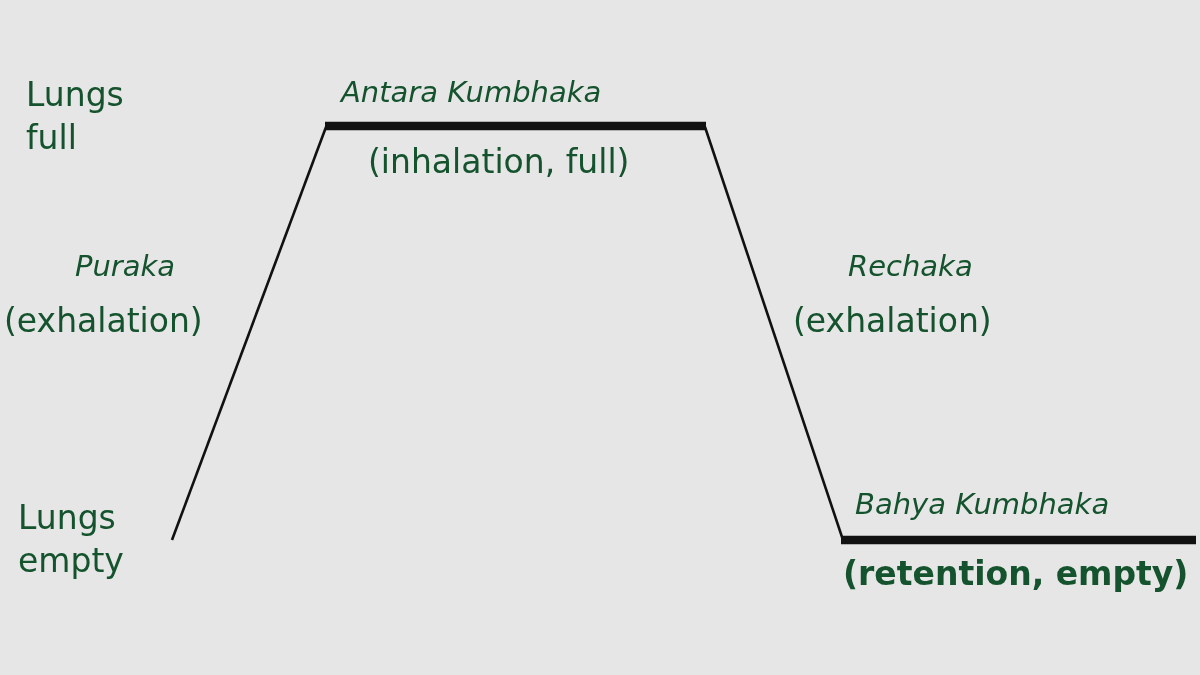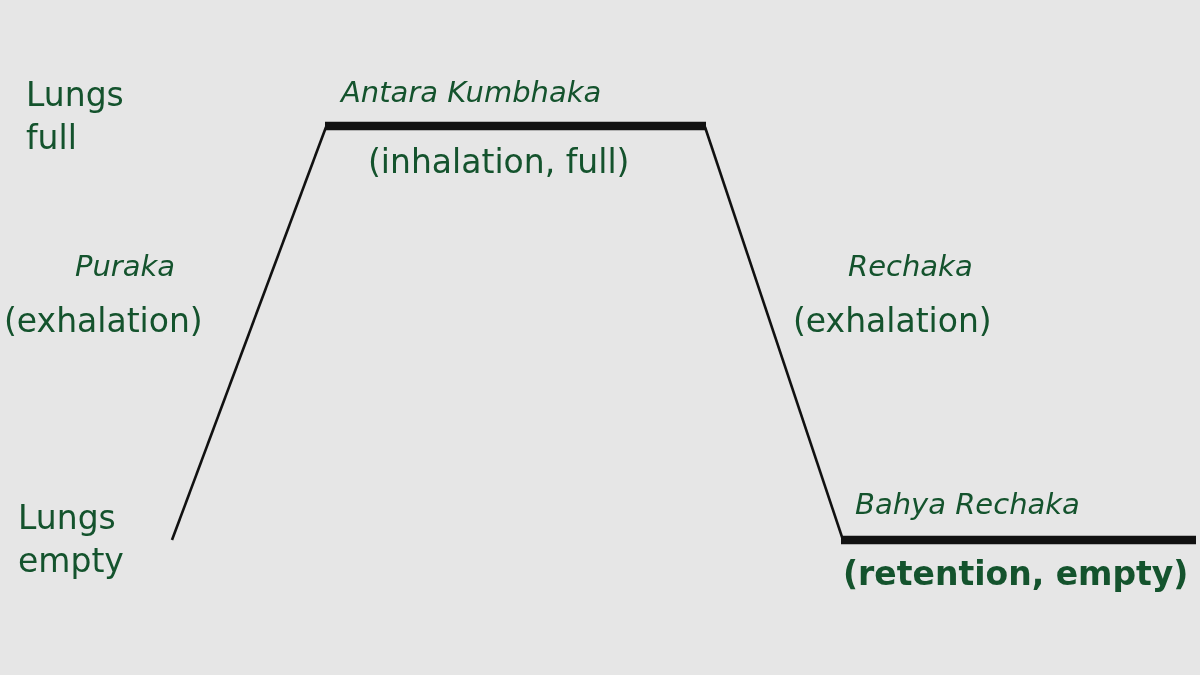--- a/index.html
+++ b/index.html
@@ -91,17 +91,17 @@
   <div class="label label-plain" id="label-inhalation">(exhalation)</div>
 
   <div class="label label-sanskrit" id="label-antara">Antara Kumbhaka</div>
 
   <div class="label label-plain" id="label-retention-full">(inhalation, full)</div>
 
   <div class="label label-sanskrit" id="label-rechaka">Rechaka</div>
 
   <div class="label label-plain" id="label-exhalation">(exhalation)</div>
 
-  <div class="label label-sanskrit" id="label-bahya">Bahya Rechaka</div>
+  <div class="label label-sanskrit" id="label-bahya">Bahya Kumbhaka</div>
 
   <div class="label label-plain" id="label-retention-empty">(retention, empty)</div>
 
 </div>
 
 </body></html>

